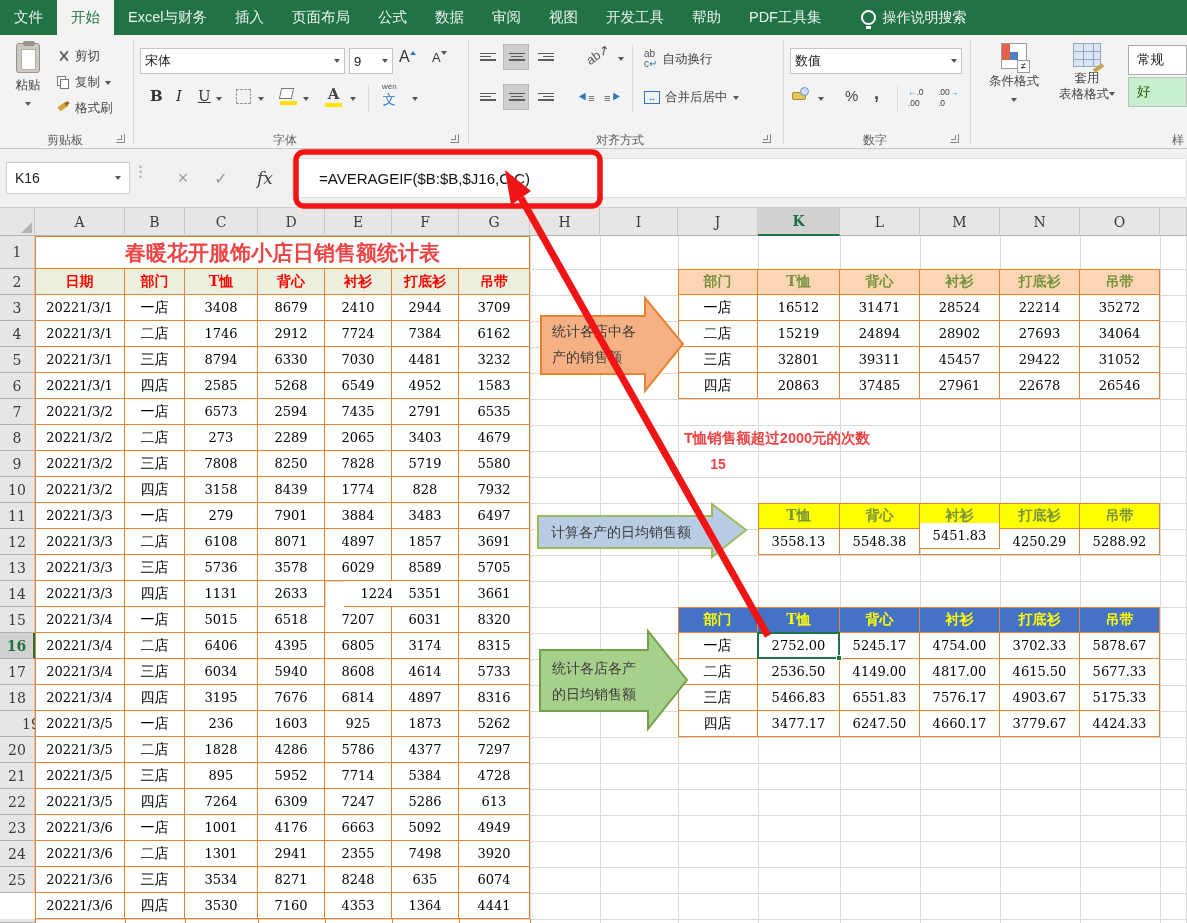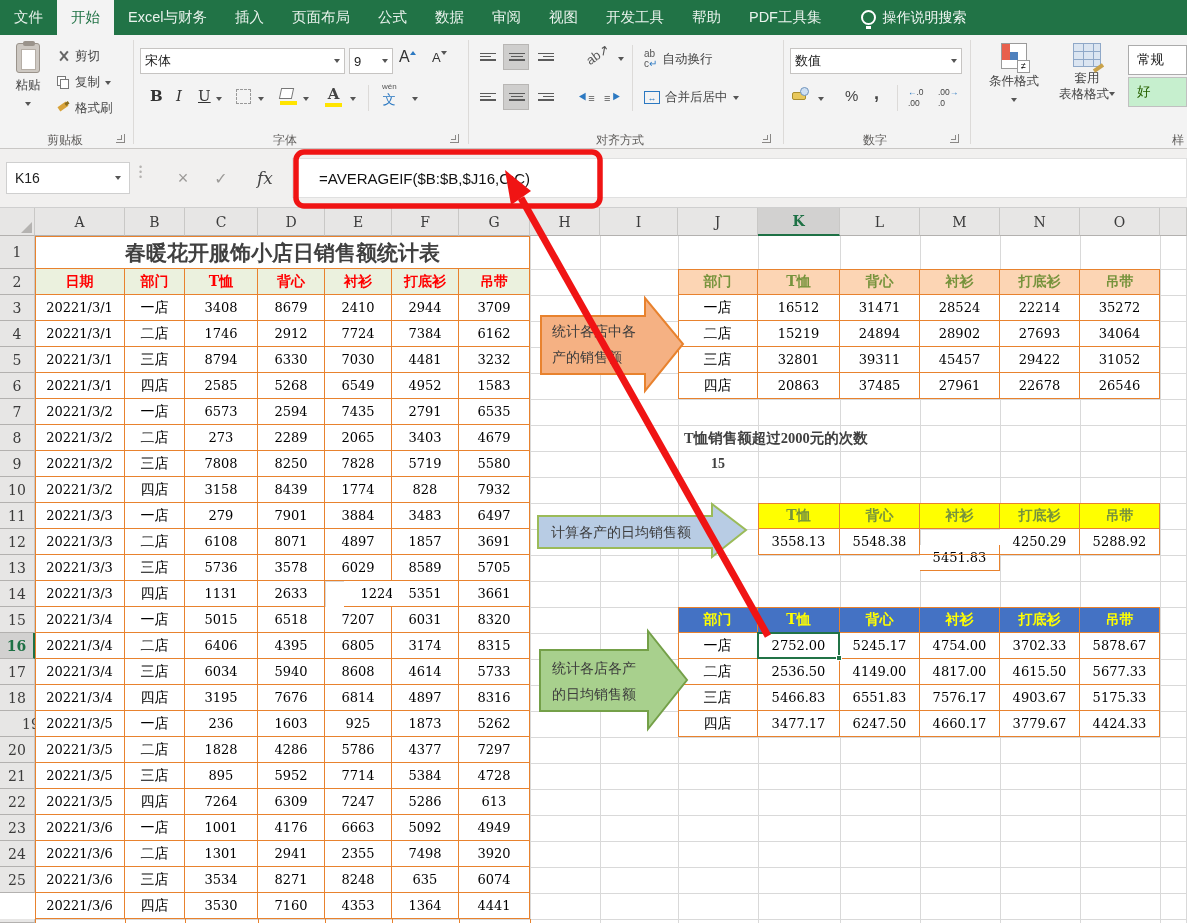--- a/index.html
+++ b/index.html
@@ -38,21 +38,21 @@
 
 #sheet{position:absolute;left:0;top:0;width:1187px;height:923px}
 .hdrcell{position:absolute;background:#e7e6e5;border-right:1px solid #c9c8c6;border-bottom:1px solid #b3b1af;
   display:flex;align-items:center;justify-content:center;font-family:"DejaVu Serif",serif;font-size:14px;color:#3b3b3b}
 .hdrcell.activecol{background:#d2d1d0;color:#1e7145;border-bottom:2px solid #1e7145;font-weight:bold}
 .hdrcell.activerow{background:#d2d1d0;color:#1e7145;border-right:2px solid #1e7145;font-weight:bold}
 .gl{position:absolute;background:#d9d9d9}
 .cell{position:absolute;display:flex;align-items:center;justify-content:center;background:#fff;
   font-family:"DejaVu Serif",serif;font-size:13px;color:#000;border-right:1px solid #e8822e;border-bottom:1px solid #e8822e;overflow:hidden}
 .tblframe{position:absolute;border:1px solid #e8822e;pointer-events:none}
-.freecell{position:absolute;display:flex;align-items:center;font-family:Liberation Serif, serif;color:#404040}
+.freecell{position:absolute;display:flex;align-items:center;font-family:Liberation Sans, sans-serif;color:#ef4444}
 .callout-text{position:absolute;font-size:14px;color:#3d3d3d;line-height:1.85;font-family:"Liberation Sans",sans-serif}
 #selbox{position:absolute;border:2px solid #217346;background:transparent;pointer-events:none}
 #selhandle{position:absolute;width:6px;height:6px;background:#217346;border:1px solid #fff;pointer-events:none}
 #annotation{position:absolute;left:0;top:0;width:1187px;height:923px;pointer-events:none;z-index:60}
 .corner-tri{position:absolute;right:2px;bottom:2px;width:0;height:0;border-left:11px solid transparent;border-bottom:11px solid #b5b3b1}
 svg{display:block}
 </style>
 </head>
 <body>
 
@@ -577,21 +577,21 @@
     <div class="tblframe" style="left: 678px; top: 269px; width: 482px; height: 130px;"></div>
     <div class="freecell" style="left: 684px; top: 425px; width: 340px; height: 26px; font-weight: bold; font-size: 14.5px;">T恤销售额超过2000元的次数</div>
     <div class="freecell" style="left: 678px; top: 451px; width: 80px; height: 26px; font-weight: bold; justify-content: center; font-size: 14px;">15</div>
     <div class="cell" style="left: 758px; top: 503px; width: 82px; height: 26px; background: rgb(255, 255, 0); color: rgb(118, 147, 60); font-weight: bold; font-size: 14px;">T恤</div>
     <div class="cell" style="left: 840px; top: 503px; width: 80px; height: 26px; background: rgb(255, 255, 0); color: rgb(118, 147, 60); font-weight: bold; font-size: 14px;">背心</div>
     <div class="cell" style="left: 920px; top: 503px; width: 80px; height: 26px; background: rgb(255, 255, 0); color: rgb(118, 147, 60); font-weight: bold; font-size: 14px;">衬衫</div>
     <div class="cell" style="left: 1000px; top: 503px; width: 80px; height: 26px; background: rgb(255, 255, 0); color: rgb(118, 147, 60); font-weight: bold; font-size: 14px;">打底衫</div>
     <div class="cell" style="left: 1080px; top: 503px; width: 80px; height: 26px; background: rgb(255, 255, 0); color: rgb(118, 147, 60); font-weight: bold; font-size: 14px;">吊带</div>
     <div class="cell" style="left: 758px; top: 529px; width: 82px; height: 26px;">3558.13</div>
     <div class="cell" style="left: 840px; top: 529px; width: 80px; height: 26px;">5548.38</div>
-    <div class="cell" style="left: 920px; top: 545px; width: 80px; height: 26px;">5451.83</div>
+    <div class="cell" style="left: 920px; top: 523px; width: 80px; height: 26px;">5451.83</div>
     <div class="cell" style="left: 1000px; top: 529px; width: 80px; height: 26px;">4250.29</div>
     <div class="cell" style="left: 1080px; top: 529px; width: 80px; height: 26px;">5288.92</div>
     <div class="tblframe" style="left: 758px; top: 503px; width: 402px; height: 52px;"></div>
     <div class="cell" style="left: 678px; top: 607px; width: 80px; height: 26px; background: rgb(68, 114, 196); color: rgb(255, 255, 0); font-weight: bold; font-size: 14px;">部门</div>
     <div class="cell" style="left: 758px; top: 607px; width: 82px; height: 26px; background: rgb(68, 114, 196); color: rgb(255, 255, 0); font-weight: bold; font-size: 14px;">T恤</div>
     <div class="cell" style="left: 840px; top: 607px; width: 80px; height: 26px; background: rgb(68, 114, 196); color: rgb(255, 255, 0); font-weight: bold; font-size: 14px;">背心</div>
     <div class="cell" style="left: 920px; top: 607px; width: 80px; height: 26px; background: rgb(68, 114, 196); color: rgb(255, 255, 0); font-weight: bold; font-size: 14px;">衬衫</div>
     <div class="cell" style="left: 1000px; top: 607px; width: 80px; height: 26px; background: rgb(68, 114, 196); color: rgb(255, 255, 0); font-weight: bold; font-size: 14px;">打底衫</div>
     <div class="cell" style="left: 1080px; top: 607px; width: 80px; height: 26px; background: rgb(68, 114, 196); color: rgb(255, 255, 0); font-weight: bold; font-size: 14px;">吊带</div>
     <div class="cell" style="left: 678px; top: 633px; width: 80px; height: 26px; font-size: 14px;">一店</div>

